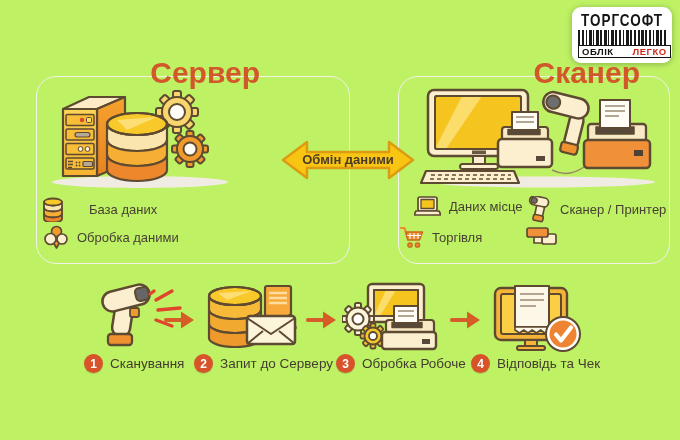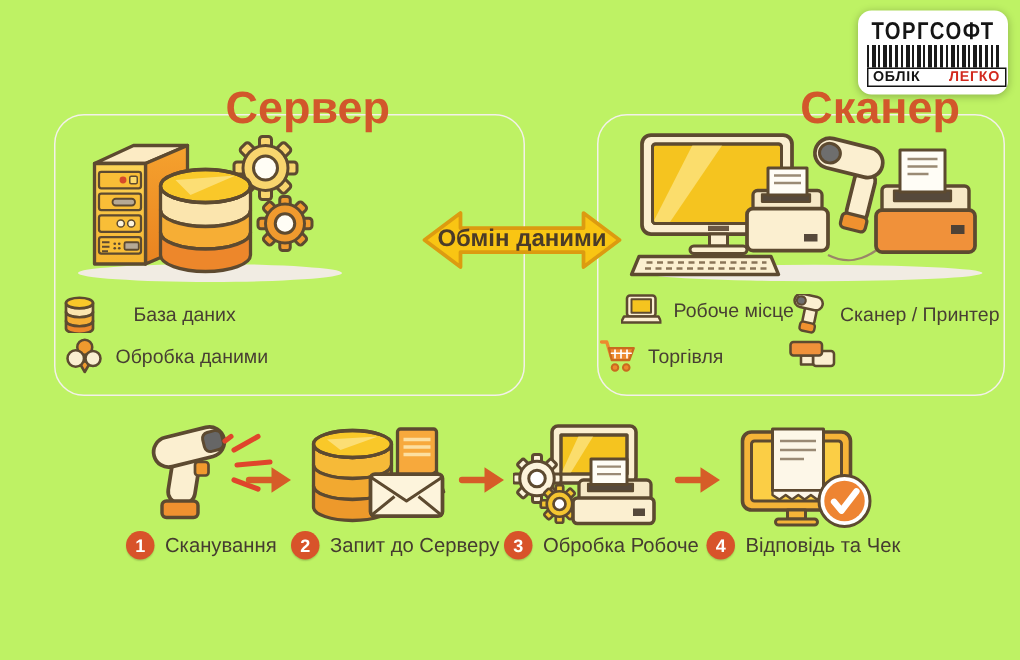--- a/index.html
+++ b/index.html
@@ -25,21 +25,21 @@
   .logo-barcode { height:16px; margin-top:2px;
       background:repeating-linear-gradient(90deg,#1a1a1a 0 1.5px,transparent 1.5px 3.5px,#1a1a1a 3.5px 6px,transparent 6px 7.5px); }
   .logo-sub { position:absolute; left:6px; bottom:5px; background:#fff; border:1.5px solid #141414;
               font-size:9.5px; font-weight:bold; padding:0 3px; letter-spacing:.5px; white-space:nowrap; color:#141414;}
   .logo-sub .red { color:#d2291e; margin-left:19px; }
 
   
   .exchange { position:absolute; left:280px; top:136px; width:136px; height:48px; }
   .exchange svg { position:absolute; inset:0; }
   .exchange-label { position:absolute; inset:0; display:flex; align-items:center; justify-content:center;
-                    font-size:16px; font-weight:bold; color:#4a3b28; padding-bottom:1px; }
+                    font-size:13px; font-weight:bold; color:#4a3b28; padding-bottom:1px; }
 
   
   .legend-item { position:absolute; display:flex; align-items:center; gap:8px; font-size:13px; color:#483f33; }
   .legend-item svg { flex:0 0 auto; }
 
   
   .step-icon { position:absolute; }
   .flow-arrow { position:absolute; }
   .step-label { position:absolute; top:354px; display:flex; align-items:center; gap:7px; font-size:13.5px; color:#453c30; }
   .badge { width:19px; height:19px; border-radius:50%; background:#d8532a; color:#fff; font-weight:bold;
@@ -206,21 +206,21 @@
   </div>
 
   <div class="legend-item" style="left:414px; top:196px;">
     <svg width="27" height="21" viewBox="0 0 27 21">
       <g stroke="#5d4a30" stroke-width="1.7" stroke-linejoin="round">
         <rect x="4" y="1" width="19" height="14" rx="2" fill="#fbefd0"></rect>
         <rect x="7" y="3.5" width="13" height="9" fill="#f5c41f" stroke-width="1.3"></rect>
         <polygon points="2,15 25,15 27,19 0,19" fill="#fbefd0"></polygon>
       </g>
     </svg>
-    <span>Робоче місце</span>
+    <span>Даних місце</span>
   </div>
   <div class="legend-item" style="left:526px; top:196px;">
     <svg width="26" height="27" viewBox="0 0 26 27">
       <g transform="rotate(12 13 13)" stroke="#5d4a30" stroke-linejoin="round">
         <rect x="10" y="8" width="8" height="13" rx="3" fill="#fbefd0" stroke-width="1.7"></rect>
         <rect x="9" y="19" width="10" height="6" rx="2" fill="#f0912f" stroke-width="1.6"></rect>
         <rect x="2" y="1" width="19" height="9" rx="4.5" fill="#fbefd0" stroke-width="1.7"></rect>
         <ellipse cx="6.5" cy="5.5" rx="3" ry="2.8" fill="#6e6e6e" stroke-width="1.4"></ellipse>
       </g>
     </svg>

